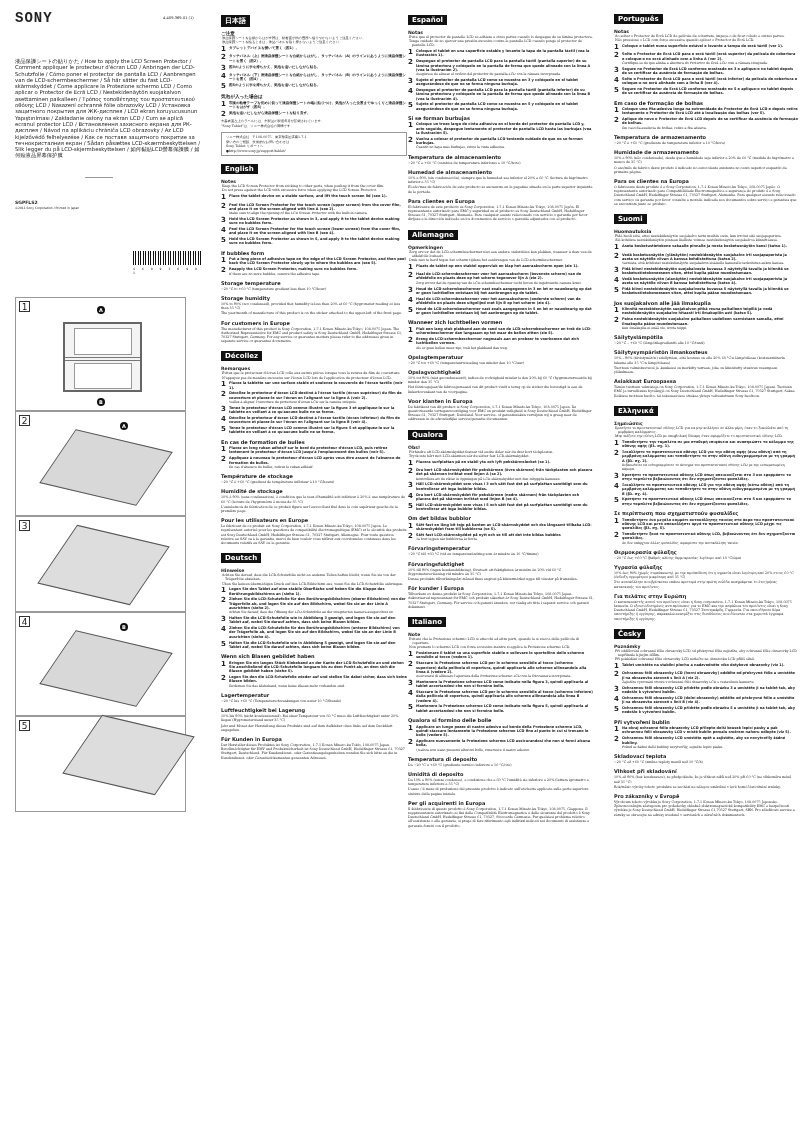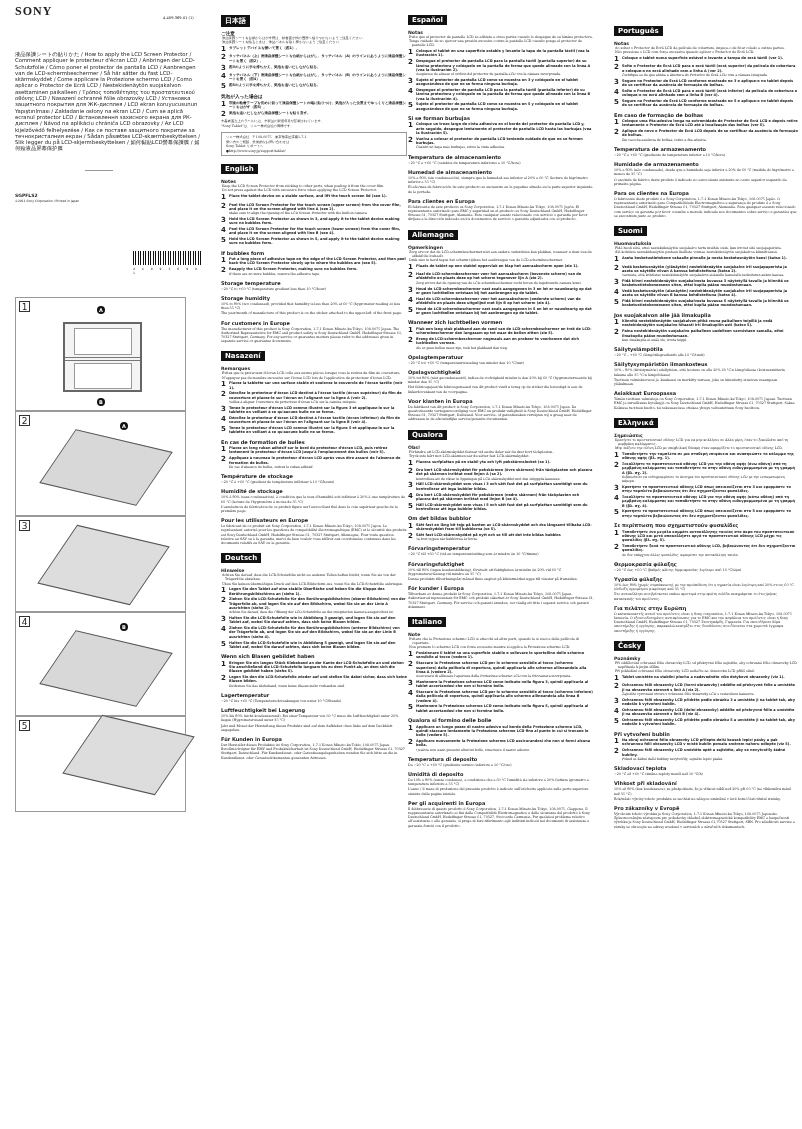--- a/index.html
+++ b/index.html
@@ -1,19 +1,19 @@
 <!DOCTYPE html>
 <html><head>
 <meta charset="utf-8">
 <style>
 *{box-sizing:border-box;margin:0;padding:0}
 body{width:802px;height:1129px;background:#fff;color:#222;font-family:"DejaVu Serif",serif;overflow:hidden;position:relative}
 .col{position:absolute;top:0;width:190px}
 #c1{left:15px}#c2{left:221px;width:186px}#c3{left:408px;width:186px}#c4{left:614px;width:184px}
-.logo{font-family:Liberation Serif, serif;font-weight:bold;font-size:12px;letter-spacing:1px;margin-top:4px}
+.logo{font-family:Liberation Mono, monospace;font-weight:bold;font-size:14px;letter-spacing:1px;margin-top:10px}
 .partno{position:absolute;left:148px;top:16px;font-family:"DejaVu Sans",sans-serif;font-size:3.6px}
 .bigtitle{font-family:"DejaVu Sans",sans-serif;font-size:5.3px;line-height:6.3px;margin-top:32px;width:186px}
 .rule{width:28px;border-top:1px solid #999;margin:18px 0 0 70px}
 .model{font-family:"DejaVu Sans",sans-serif;font-weight:bold;font-size:4.5px;margin-top:22px}
 .copy{font-family:"DejaVu Sans",sans-serif;font-size:3px;margin-top:1px}
 .barcode{position:absolute;left:118px;top:251px;width:68px;height:14px;background:repeating-linear-gradient(90deg,#111 0 1px,#fff 1px 2px,#111 2px 3px,#fff 3px 5px)}
 .bcnum{position:absolute;left:118px;top:267px;font-family:"DejaVu Sans",sans-serif;font-size:3px;letter-spacing:3px}
 .fig{position:absolute;left:15px;width:171px;border:1px solid #999;background:#fff}
 .fignum{position:absolute;left:3px;top:3px;width:11px;height:11px;border:1px solid #333;font-family:"DejaVu Sans",sans-serif;font-size:9px;line-height:10px;text-align:center}
 .callout{position:absolute;width:8px;height:8px;border-radius:50%;background:#111;color:#fff;font-family:"DejaVu Sans",sans-serif;font-size:5px;line-height:8px;text-align:center;font-weight:bold}
@@ -153,21 +153,21 @@
     <h3>Storage temperature</h3>
     <p class="b">−20 °C to +60 °C (temperature gradient less than 10 °C/hour)</p>
     <h3>Storage humidity</h3>
     <p class="b">10% to 90% (not condensed), provided that humidity is less than 20% at 60 °C (hygrometer reading at less than 35 °C)</p>
     <p class="b">The year/month of manufacture of this product is on the sticker attached to the upper-left of the front page.</p>
     <h3>For customers in Europe</h3>
     <p class="b">The manufacturer of this product is Sony Corporation, 1-7-1 Konan Minato-ku Tokyo, 108-0075 Japan. The Authorized Representative for EMC and product safety is Sony Deutschland GmbH, Hedelfinger Strasse 61, 70327 Stuttgart, Germany. For any service or guarantee matters please refer to the addresses given in separate service or guarantee documents.</p>
   </section>
 
   <section>
-    <div class="lang">Nasazení</div>
+    <div class="lang">Décollez</div>
     <h4>Remarques</h4>
     <p class="note">Évitez que le protecteur d'écran LCD colle aux autres pièces lorsque vous le retirez du film de couverture.</p>
     <p class="note">N'appuyez pas de manière excessive sur l'écran LCD lors de l'application du protecteur d'écran LCD.</p>
     <div class="step">
         <span class="n">1</span>
         <span class="t"><span>Placez la tablette sur une surface stable et soulevez le couvercle de l'écran tactile (voir 1).</span></span>
       </div>
     <div class="step">
         <span class="n">2</span>
         <span class="t"><span>Décollez le protecteur d'écran LCD destiné à l'écran tactile (écran supérieur) du film de couverture et placez-le sur l'écran en l'alignant sur la ligne A (voir 2).</span><span class="s">Veillez à aligner l'ouverture du protecteur d'écran LCD sur la caméra intégrée.</span></span>
@@ -415,21 +415,21 @@
     <h3>Umidità di deposito</h3>
     <p class="b">Da 10% a 90% (senza condensa), a condizione che a 60 °C l'umidità sia inferiore a 20% (lettura igrometro a temperatura inferiore a 35 °C)</p>
     <p class="b">L'anno / il mese di produzione del presente prodotto è indicato sull'etichetta applicata sulla parte superiore sinistra della pagina iniziale.</p>
     <h3>Per gli acquirenti in Europa</h3>
     <p class="b">Il fabbricante di questo prodotto è Sony Corporation, 1-7-1 Konan Minato-ku Tokyo, 108-0075, Giappone. Il rappresentante autorizzato ai fini della Compatibilità Elettromagnetica e della sicurezza del prodotto è Sony Deutschland GmbH, Hedelfinger Strasse 61, 70327, Stoccarda Germania. Per qualsiasi problema relativo all'assistenza o alla garanzia, si prega di fare riferimento agli indirizzi indicati nei documenti di assistenza e garanzia forniti con il prodotto.</p>
   </section>
 </div>
 
 <div class="col" id="c4">
   <section>
-    <div class="lang" style="margin-top:26px">Português</div>
+    <div class="lang" style="margin-top:14px">Português</div>
     <h4>Notas</h4>
     <p class="note">Ao soltar o Protector de Ecrã LCD da película de cobertura, impeça-o de ficar colado a outras partes.</p>
     <p class="note">Não pressione o LCD com força excessiva quando aplicar o Protector de Ecrã LCD.</p>
     <div class="step">
         <span class="n">1</span>
         <span class="t"><span>Coloque o tablet numa superfície estável e levante a tampa do ecrã táctil (ver 1).</span></span>
       </div>
     <div class="step">
         <span class="n">2</span>
         <span class="t"><span>Solte o Protector de Ecrã LCD para o ecrã táctil (ecrã superior) da película de cobertura e coloque-o no ecrã alinhado com a linha A (ver 2).</span><span class="s">Certifique-se de que alinha a abertura do Protector de Ecrã LCD com a câmara integrada.</span></span>

